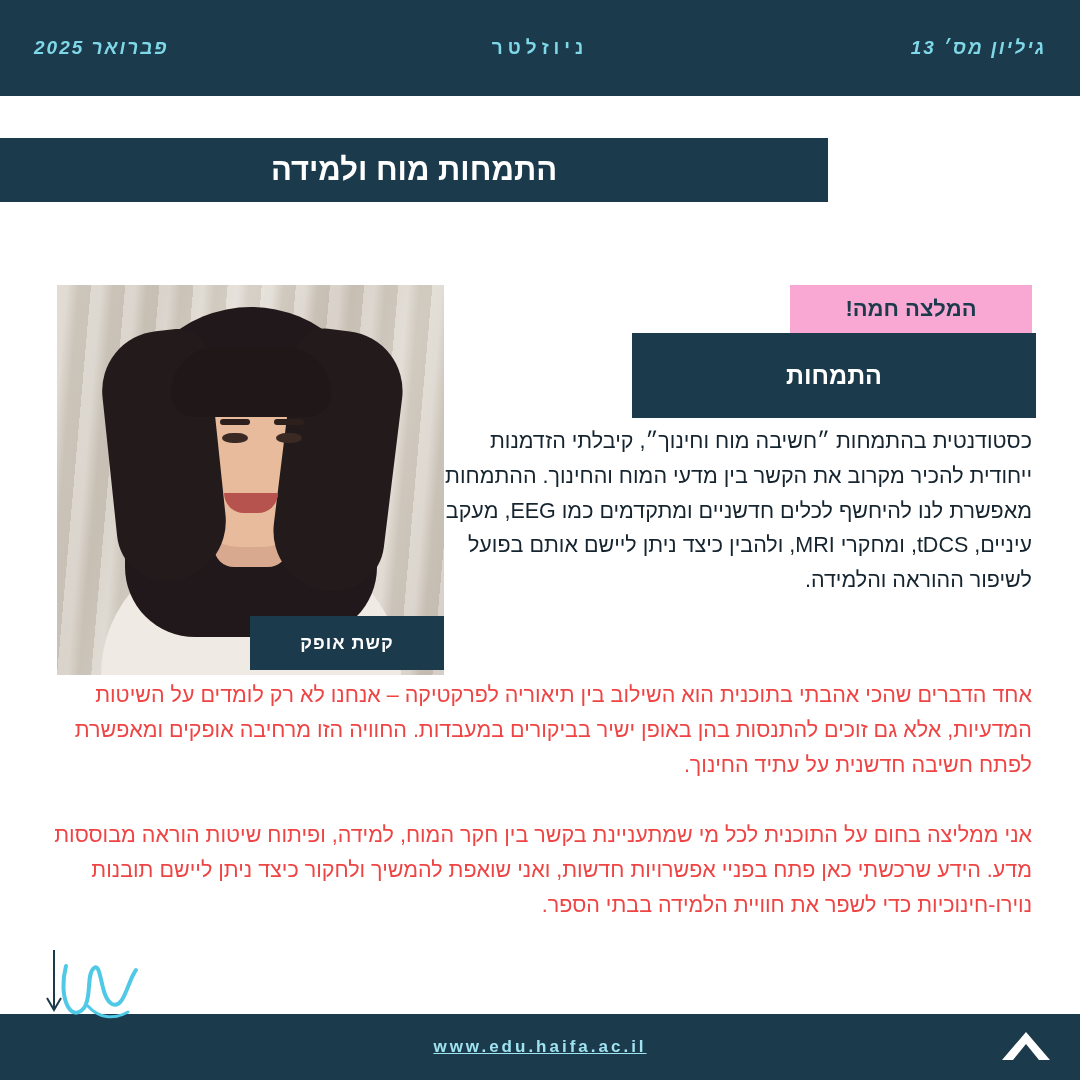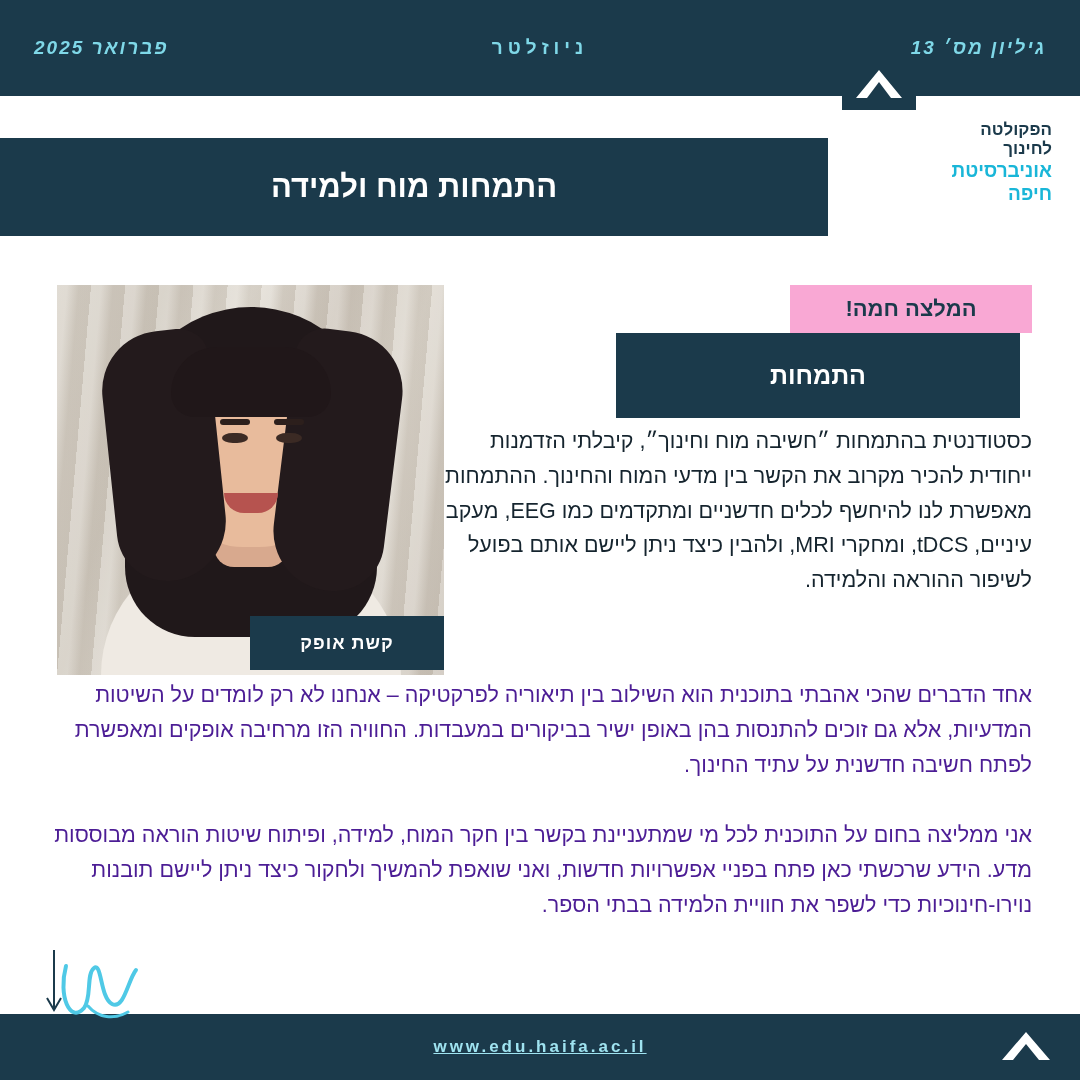--- a/index.html
+++ b/index.html
@@ -82,21 +82,21 @@
     line-height: 1.12;
     margin-top: 2px;
   }
 
   
   .title-banner {
     position: absolute;
     top: 138px;
     left: 0;
     width: 828px;
-    height: 98px;
+    height: 64px;
     background: #1b3a4b;
     display: flex;
     align-items: center;
     justify-content: center;
   }
   .title-banner h1 {
     color: #ffffff;
     font-size: 31px;
     font-weight: bold;
     direction: rtl;
@@ -126,21 +126,21 @@
   .hot-tag span {
     color: #1b3a4b;
     font-size: 22px;
     font-weight: bold;
   }
 
   
   .spec-card {
     position: absolute;
     top: 93px;
-    right: 60px;
+    right: 44px;
     width: 404px;
     height: 85px;
     background: #1b3a4b;
     display: flex;
     flex-direction: column;
     align-items: center;
     justify-content: center;
     gap: 13px;
   }
   .spec-card div {
@@ -292,21 +292,21 @@
     line-height: 1.62;
     text-align: right;
     direction: rtl;
   }
 
   
   .para-wide {
     position: absolute;
     right: 48px;
     width: 984px;
-    color: #4c1d95;
+    color: #ef4444;
     font-size: 21.5px;
     line-height: 1.62;
     text-align: right;
     direction: rtl;
   }
   .para-2 { top: 438px; }
   .para-3 { top: 578px; }
 
   
   .signature {
@@ -347,32 +347,20 @@
 <body>
 
 <div class="page">
 
   <div class="topbar">
     <div class="topbar-text">גיליון מס׳ 13</div>
     <div class="topbar-center">ניוזלטר</div>
     <div class="topbar-text">פברואר 2025</div>
   </div>
 
-  <div class="logo-block">
-    <div class="logo-mark">
-      <svg width="74" height="52" viewBox="0 0 74 52">
-        <rect x="0" y="0" width="74" height="52" fill="#1b3a4b"></rect>
-        <polygon points="37,12 60,40 49,40 37,24 25,40 14,40" fill="#ffffff"></polygon>
-      </svg>
-    </div>
-    <div class="logo-line1">הפקולטה</div>
-    <div class="logo-line1">לחינוך</div>
-    <div class="logo-line2">אוניברסיטת</div>
-    <div class="logo-line2">חיפה</div>
-  </div>
 
   <div class="title-banner">
     <h1>התמחות מוח ולמידה</h1>
   </div>
 
   <div class="content">
 
     <div class="hot-tag">
       <span>המלצה חמה!</span>
     </div>

